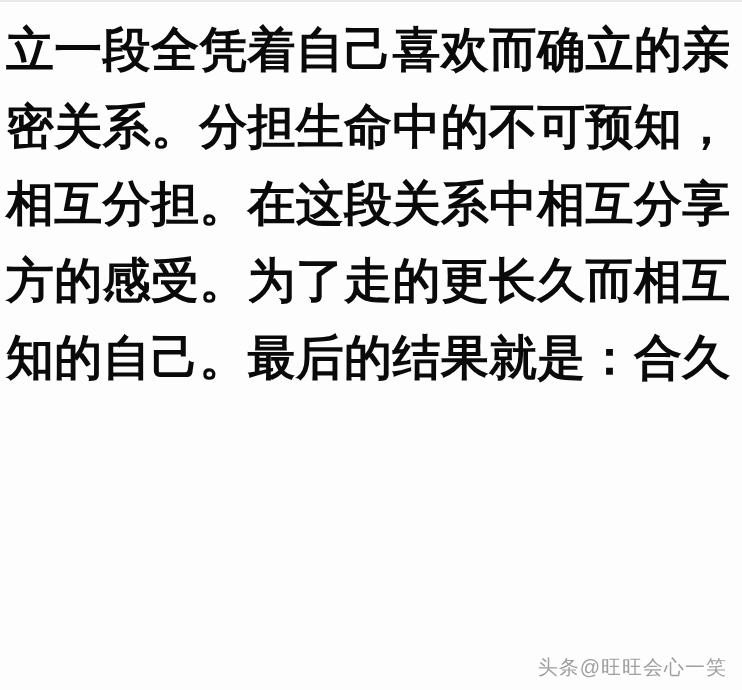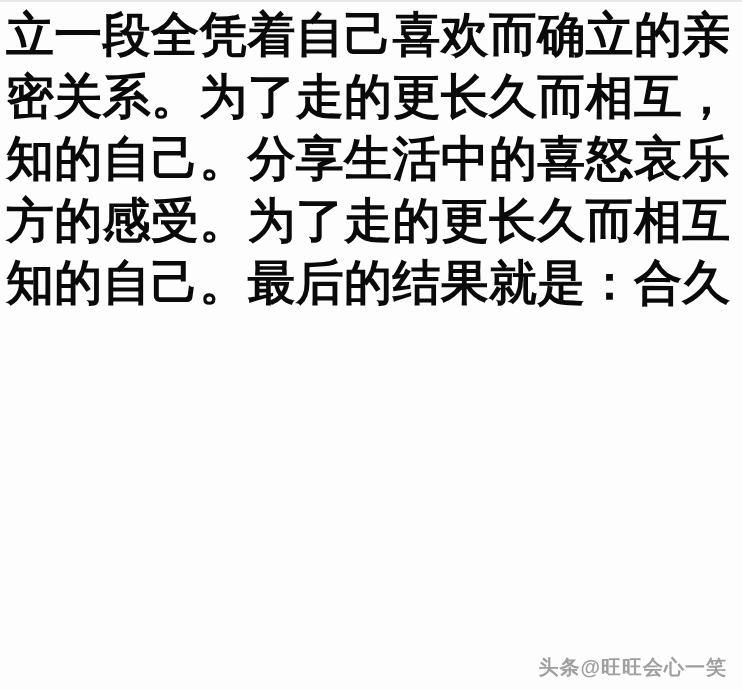--- a/index.html
+++ b/index.html
@@ -28,42 +28,43 @@
     right: 0;
     color: #0a0a0a;
     font-size: 48px;
     line-height: 62px;
     font-weight: 600;
     letter-spacing: 0.3px;
     white-space: nowrap;
   }
   .line {
     height: 62px;
+    margin-top: 15px;
   }
   .watermark {
     position: absolute;
     right: 15px;
     bottom: 14px;
     font-size: 20px;
     line-height: 22px;
     color: #8f8f8f;
-    font-weight: bold;
+    font-weight: normal;
     letter-spacing: 1px;
     opacity: 0.85;
     white-space: nowrap;
   }
 </style>
 </head>
 <body>
 
 <main class="text-image">
   <div class="text-block">
     <div class="line">立一段全凭着自己喜欢而确立的亲</div>
-    <div class="line">密关系。为了走的更长久而相互，</div>
-    <div class="line">知的自己。分享生活中的喜怒哀乐</div>
+    <div class="line">密关系。分担生命中的不可预知，</div>
+    <div class="line">相互分担。在这段关系中相互分享</div>
     <div class="line">方的感受。为了走的更长久而相互</div>
     <div class="line">知的自己。最后的结果就是：合久</div>
   </div>
 
   <div class="watermark">
     <span>头条@旺旺会心一笑</span>
   </div>
 </main>
 
 </body></html>

